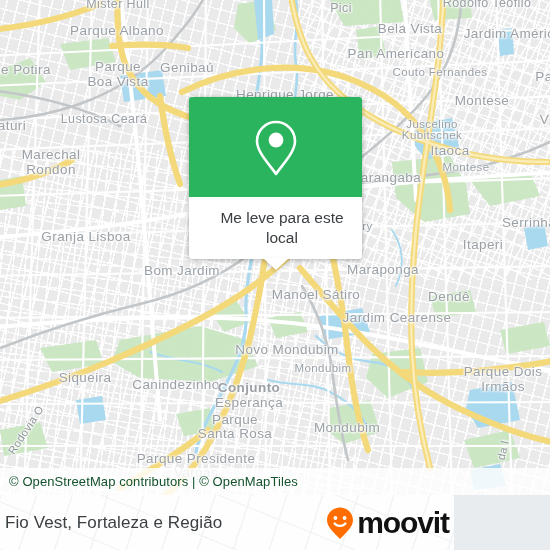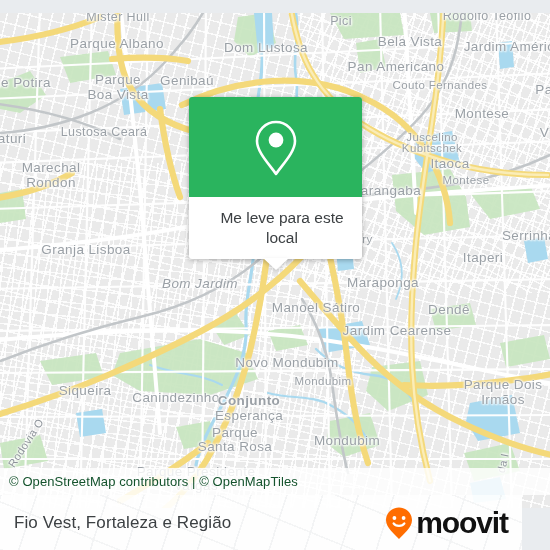--- a/index.html
+++ b/index.html
@@ -4,21 +4,21 @@
 <style>
   html,body{margin:0;padding:0;}
   body{
     width:550px;height:550px;overflow:hidden;
     font-family:"Liberation Sans","DejaVu Sans",sans-serif;
     background:#eceff1;
   }
   .screen{position:relative;width:550px;height:550px;overflow:hidden;background:#e9ecef;}
 
   
-  .map{position:absolute;left:0;top:0;width:550px;height:495px;overflow:hidden;background:#ececec;margin-top:13px;}
+  .map{position:absolute;left:0;top:0;width:550px;height:495px;overflow:hidden;background:#ececec;}
   .map-base{position:absolute;inset:0;background:#eaeaea;}
 
   
   .blocks{position:absolute;inset:-40px;
      background-image:
        repeating-linear-gradient(104deg, rgba(255,255,255,.95) 0 1.6px, rgba(255,255,255,0) 1.6px 11px),
        repeating-linear-gradient(14deg, rgba(255,255,255,.9) 0 1.4px, rgba(255,255,255,0) 1.4px 13px);
      opacity:.95;}
   .blocks2{position:absolute;left:-60px;top:150px;width:420px;height:380px;
      background-image:
@@ -54,23 +54,23 @@
         border-top:12px solid #fff;
         filter:drop-shadow(0 2px 2px rgba(0,0,0,.17));}
 
   
   .attrib{position:absolute;left:0;top:468px;width:550px;height:27px;
         background:rgba(255,255,255,.82);
         display:flex;align-items:center;}
   .attrib-text{font-size:13px;color:#14532d;padding-left:9px;letter-spacing:.1px;}
 
   
-  .bottombar{position:absolute;left:0;top:495px;width:522px;height:55px;
+  .bottombar{position:absolute;left:0;top:495px;width:454px;height:55px;
         background:rgba(255,255,255,.93);display:flex;align-items:center;
-        justify-content:space-between;padding:0 14px;box-sizing:border-box;
+        justify-content:space-between;padding:0 5px;box-sizing:border-box;
         overflow:hidden;gap:11px;}
   .bottombar .ghost{position:absolute;inset:0;opacity:.32;
         background-image:
           repeating-linear-gradient(108deg, rgba(215,219,222,.9) 0 1.6px, rgba(255,255,255,0) 1.6px 34px),
           repeating-linear-gradient(22deg, rgba(215,219,222,.8) 0 1.5px, rgba(255,255,255,0) 1.5px 44px);}
   .place-title{position:relative;font-size:17px;color:#3c4043;letter-spacing:.1px;}
   .brand{position:relative;display:flex;align-items:center;gap:2px;}
   .brand-word{font-size:30px;font-weight:700;color:#111;letter-spacing:-1.1px;line-height:1;}
 </style>
 </head>
@@ -193,21 +193,20 @@
         <path d="M444 -10 C442 30, 438 70, 432 110 C426 150, 420 190, 416 230 C412 272, 410 312, 412 352 C414 392, 420 430, 430 468"></path>
         <path d="M290 -10 C294 16, 300 40, 312 60 C326 84, 346 102, 370 116 C396 132, 424 142, 452 150 C482 158, 512 162, 548 162"></path>
       </g>
     </svg>
 
     <div class="labels">
         <div class="lbl s12" style="left: 118px; top: 4px;">Mister Hull</div>
         <div class="lbl s12" style="left: 341px; top: 8px;">Pici</div>
         <div class="lbl s12" style="left: 487px; top: 3px;">Rodolfo Teófilo</div>
         <div class="lbl s13" style="left: 117px; top: 31px;">Parque Albano</div>
-        <div class="lbl s13" style="left: 266px; top: 35px;">Dom Lustosa</div>
         <div class="lbl s13" style="left: 410px; top: 29px;">Bela Vista</div>
         <div class="lbl s13" style="left: 513px; top: 34px;">Jardim América</div>
         <div class="lbl s13" style="left: 396px; top: 54px;">Pan Americano</div>
         <div class="lbl s13" style="left: 22px; top: 70px;">ue Potira</div>
         <div class="lbl s13" style="left: 118px; top: 67px;">Parque</div>
         <div class="lbl s13" style="left: 118px; top: 82px;">Boa Vista</div>
         <div class="lbl s13" style="left: 187px; top: 68px;">Genibaú</div>
         <div class="lbl s11" style="left: 440px; top: 73px;">Couto Fernandes</div>
         <div class="lbl s13" style="left: 544px; top: 77px;">Pa</div>
         <div class="lbl s13" style="left: 285px; top: 95px;">Henrique Jorge</div>
@@ -219,21 +218,21 @@
         <div class="lbl s13" style="left: 12px; top: 126px;">aturi</div>
         <div class="lbl s13" style="left: 450px; top: 151px;">Itaoca</div>
         <div class="lbl s13" style="left: 51px; top: 155px;">Marechal</div>
         <div class="lbl s13" style="left: 51px; top: 170px;">Rondon</div>
         <div class="lbl s13" style="left: 391px; top: 178px;">arangaba</div>
         <div class="lbl s11" style="left: 466px; top: 168px;">Montese</div>
         <div class="lbl s13" style="left: 529px; top: 223px;">Serrinha</div>
         <div class="lbl s13" style="left: 86px; top: 237px;">Granja Lisboa</div>
         <div class="lbl s11" style="left: 364px; top: 227px;">ery</div>
         <div class="lbl s13" style="left: 483px; top: 245px;">Itaperi</div>
-        <div class="lbl s13" style="left: 200px; top: 271px; font-style: italic;">Bom Jardim</div>
+        <div class="lbl s13" style="left: 182px; top: 271px;">Bom Jardim</div>
         <div class="lbl s13" style="left: 383px; top: 270px;">Maraponga</div>
         <div class="lbl s13" style="left: 316px; top: 295px;">Manoel Sátiro</div>
         <div class="lbl s13" style="left: 449px; top: 297px;">Dendê</div>
         <div class="lbl s13" style="left: 397px; top: 318px;">Jardim Cearense</div>
         <div class="lbl s13" style="left: 287px; top: 350px;">Novo Mondubim</div>
         <div class="lbl s13" style="left: 85px; top: 378px;">Siqueira</div>
         <div class="lbl s13" style="left: 176px; top: 385px;">Canindezinho</div>
         <div class="lbl s11" style="left: 323px; top: 369px;">Mondubim</div>
         <div class="lbl s13" style="left: 249px; top: 388px; font-weight: bold;">Conjunto</div>
         <div class="lbl s13" style="left: 249px; top: 403px;">Esperança</div>

